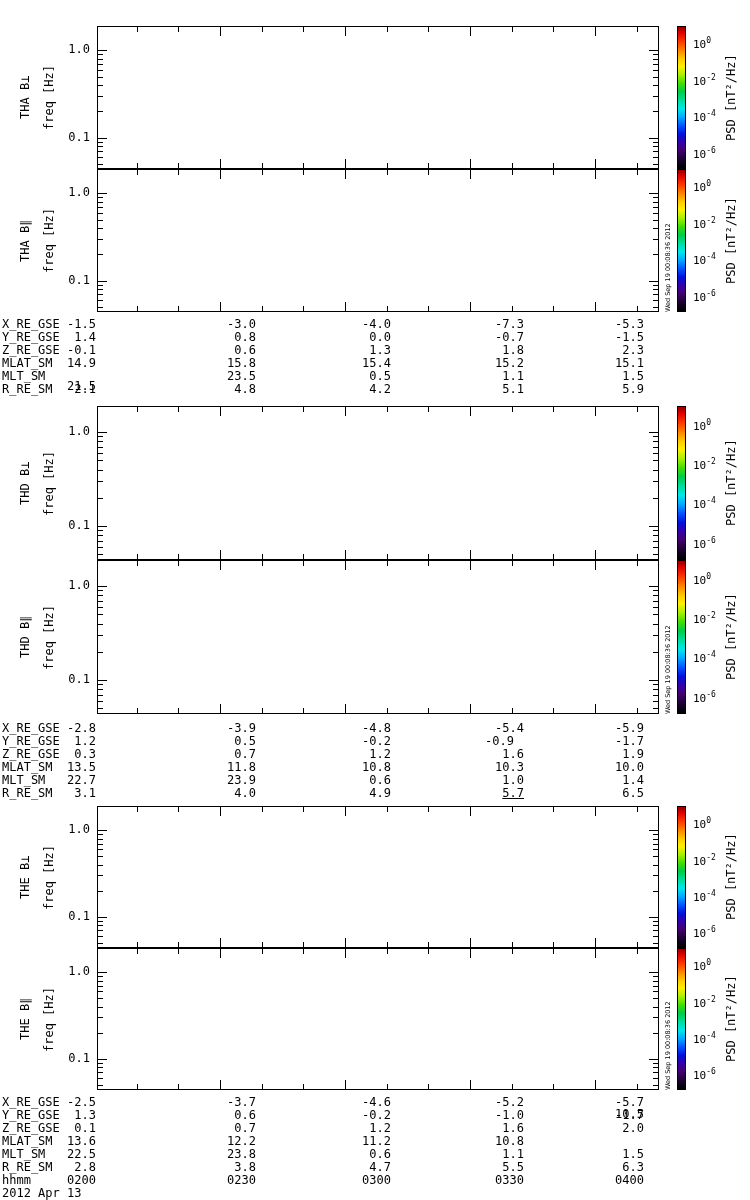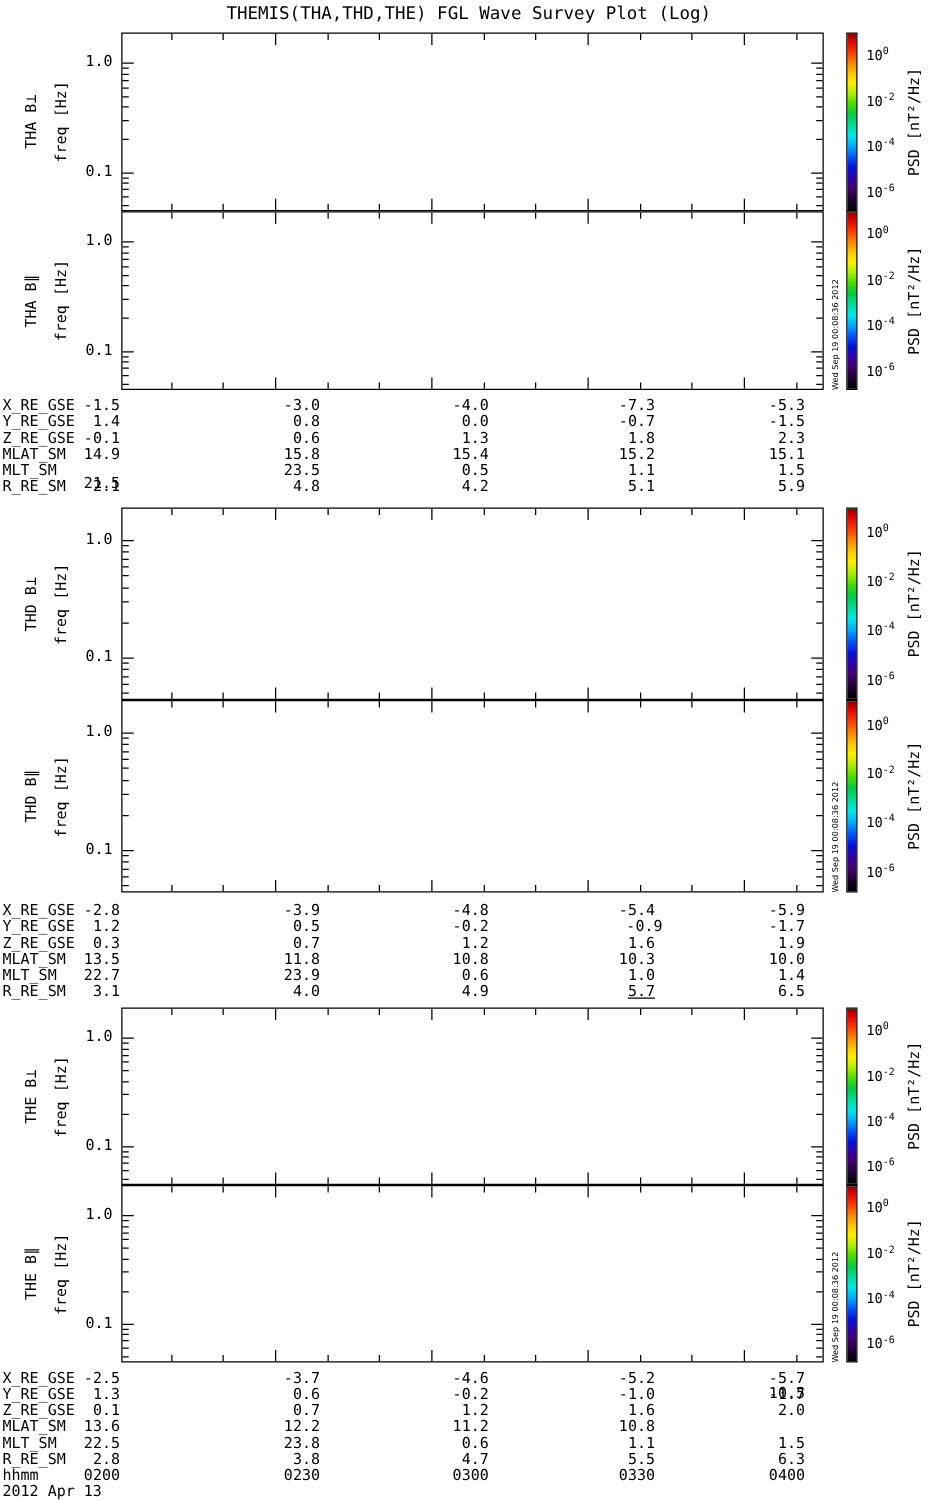--- a/index.html
+++ b/index.html
@@ -16,21 +16,20 @@
   .cblab sup{font-size:8px;}
   .ts{position:absolute;writing-mode:vertical-rl;transform:rotate(180deg);font-size:6.5px;line-height:9px;
       white-space:nowrap;font-family:"DejaVu Sans","Liberation Sans",sans-serif;}
   .rlab{position:absolute;font-size:12px;line-height:13px;white-space:nowrap;}
   .cell{position:absolute;width:70px;text-align:right;font-size:12px;line-height:13px;white-space:nowrap;}
 </style>
 </head>
 <body>
 
 <div id="page">
-  <div class="title">THEMIS(THA,THD,THE) FGL Wave Survey Plot (Log)</div>
 <div class="panel" style="left: 97px; top: 26px; width: 562px; height: 143px;"></div>
     <div class="tick" style="left: 137px; top: 27px; width: 1px; height: 5px;"></div>
     <div class="tick" style="left: 137px; top: 163px; width: 1px; height: 5px;"></div>
     <div class="tick" style="left: 178px; top: 27px; width: 1px; height: 5px;"></div>
     <div class="tick" style="left: 178px; top: 163px; width: 1px; height: 5px;"></div>
     <div class="tick" style="left: 220px; top: 27px; width: 1px; height: 9px;"></div>
     <div class="tick" style="left: 220px; top: 159px; width: 1px; height: 9px;"></div>
     <div class="tick" style="left: 262px; top: 27px; width: 1px; height: 5px;"></div>
     <div class="tick" style="left: 262px; top: 163px; width: 1px; height: 5px;"></div>
     <div class="tick" style="left: 303px; top: 27px; width: 1px; height: 5px;"></div>
@@ -333,21 +332,21 @@
     <div class="rlab" style="left: 2px; top: 722px;">X_RE_GSE</div>
     <div class="cell" style="left: 26px; top: 722px;">-2.8</div>
     <div class="cell" style="left: 186px; top: 722px;">-3.9</div>
     <div class="cell" style="left: 321px; top: 722px;">-4.8</div>
     <div class="cell" style="left: 454px; top: 722px;">-5.4</div>
     <div class="cell" style="left: 574px; top: 722px;">-5.9</div>
     <div class="rlab" style="left: 2px; top: 735px;">Y_RE_GSE</div>
     <div class="cell" style="left: 26px; top: 735px;">1.2</div>
     <div class="cell" style="left: 186px; top: 735px;">0.5</div>
     <div class="cell" style="left: 321px; top: 735px;">-0.2</div>
-    <div class="cell" style="left: 460px; top: 735px;">-0.9</div>
+    <div class="cell" style="left: 444px; top: 735px;">-0.9</div>
     <div class="cell" style="left: 574px; top: 735px;">-1.7</div>
     <div class="rlab" style="left: 2px; top: 748px;">Z_RE_GSE</div>
     <div class="cell" style="left: 26px; top: 748px;">0.3</div>
     <div class="cell" style="left: 186px; top: 748px;">0.7</div>
     <div class="cell" style="left: 321px; top: 748px;">1.2</div>
     <div class="cell" style="left: 454px; top: 748px;">1.6</div>
     <div class="cell" style="left: 574px; top: 748px;">1.9</div>
     <div class="rlab" style="left: 2px; top: 761px;">MLAT_SM</div>
     <div class="cell" style="left: 26px; top: 761px;">13.5</div>
     <div class="cell" style="left: 186px; top: 761px;">11.8</div>

